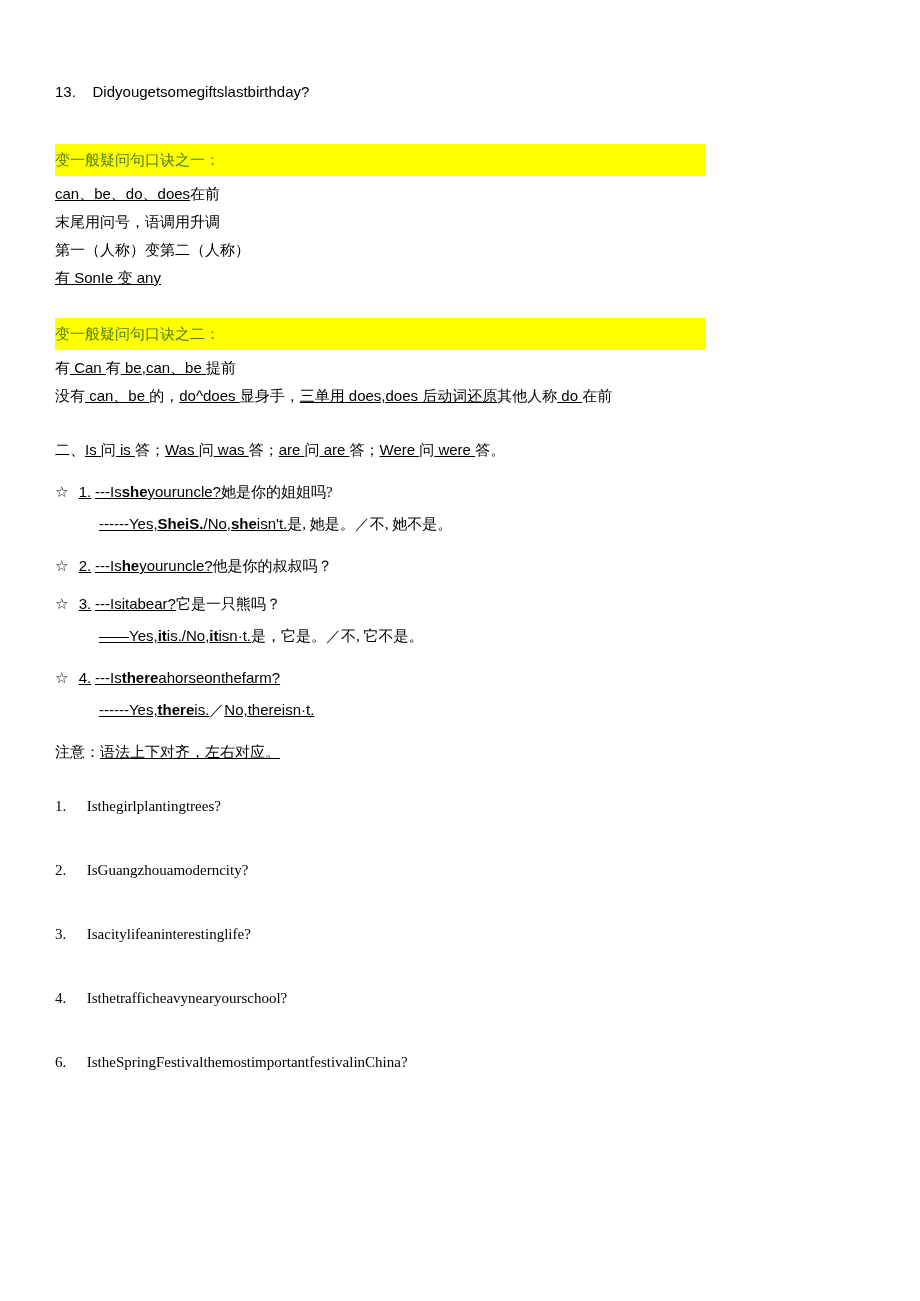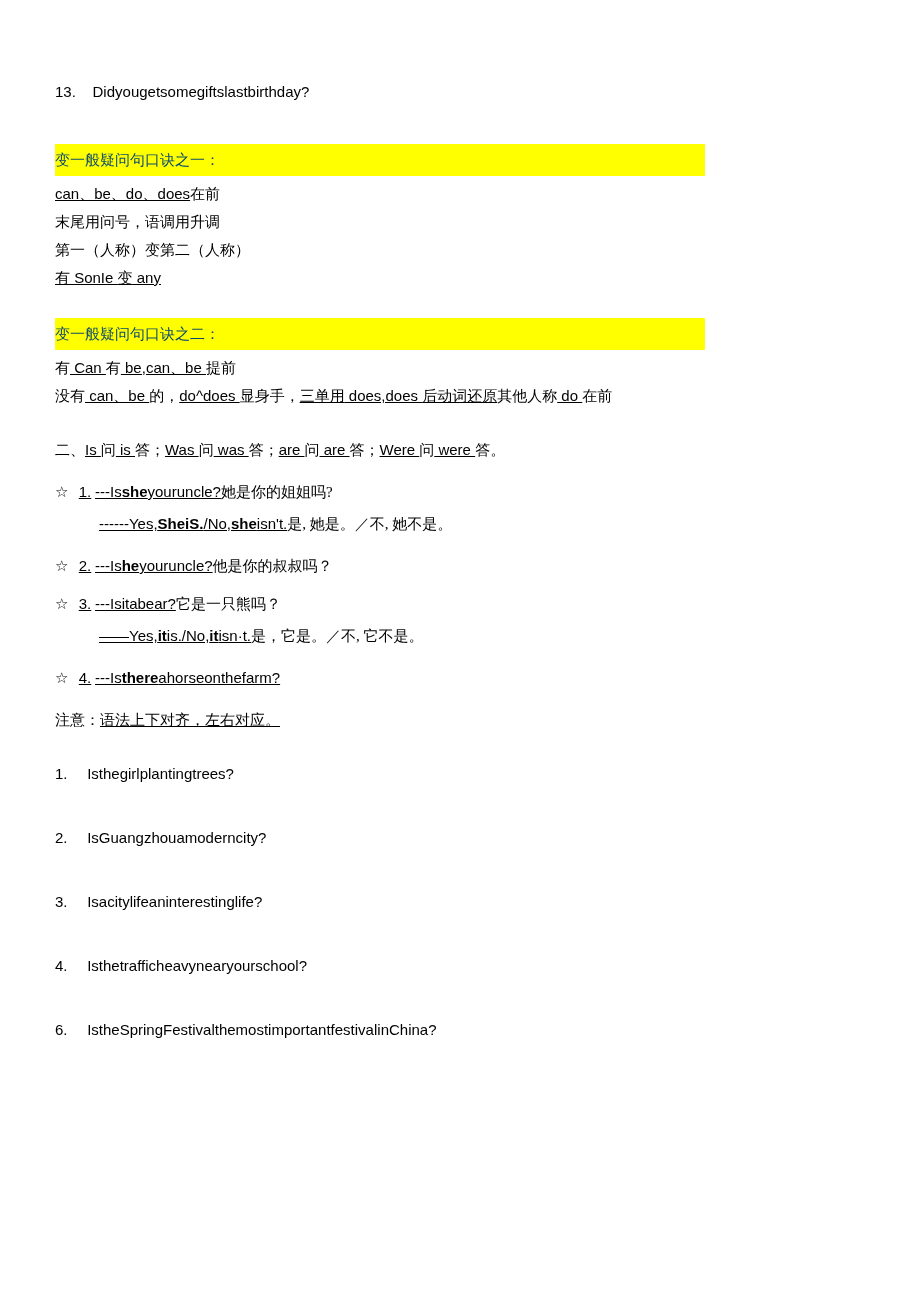--- a/index.html
+++ b/index.html
@@ -19,21 +19,21 @@
   }
   .q-line {
     font-family: Arial, sans-serif;
     margin-bottom: 40px;
   }
   .highlight-bar {
     background: #ffff00;
     padding: 4px 0;
     margin-top: 28px;
     margin-bottom: 6px;
-    color: #0c4a6e;
+    color: #4d7c0f;
     font-family: "SimSun", serif;
   }
   .plain-line {
     margin: 4px 0;
   }
   .underline {
     text-decoration: underline;
   }
   .section-two-intro {
     margin-top: 30px;
@@ -46,21 +46,21 @@
     display: inline-block;
     width: 20px;
   }
   .answer-line {
     margin: 8px 0 18px 44px;
   }
   .note-line {
     margin: 18px 0 30px 0;
   }
   .num-line {
-    font-family: Liberation Sans, sans-serif;
+    font-family: Liberation Serif, serif;
     margin: 0 0 40px 0;
   }
   .num-label {
     display: inline-block;
     width: 28px;
   }
   b { font-weight: bold; text-align: center; }
   .sans { font-family: Arial, sans-serif; text-decoration: underline; }
 </style>
 </head>
@@ -118,20 +118,23 @@
   </div>
   <div class="answer-line">
     <span class="sans">——Yes,</span><b class="sans">it</b><span class="sans">is./No,</span><b class="sans">it</b><span class="sans">isn·t.</span><span>是，它是。／不, 它不是。</span>
   </div>
 
   <div class="star-line">
     <span class="star">☆</span>
     <span class="sans">4.</span>
     <span class="sans">---Is</span><b class="sans">there</b><span class="sans">ahorseonthefarm?</span>
   </div>
+  <div class="answer-line">
+    <span class="sans">------Yes,</span><b class="sans">there</b><span class="sans">is.</span><span>／</span><span class="sans">No,thereisn·t.</span>
+  </div>
 
   <div class="note-line">
     <span>注意：</span><span class="underline">语法上下对齐，左右对应。</span>
   </div>
 
   <div class="num-line">
     <span class="num-label">1.</span>
     <span>Isthegirlplantingtrees?</span>
   </div>
   <div class="num-line">

